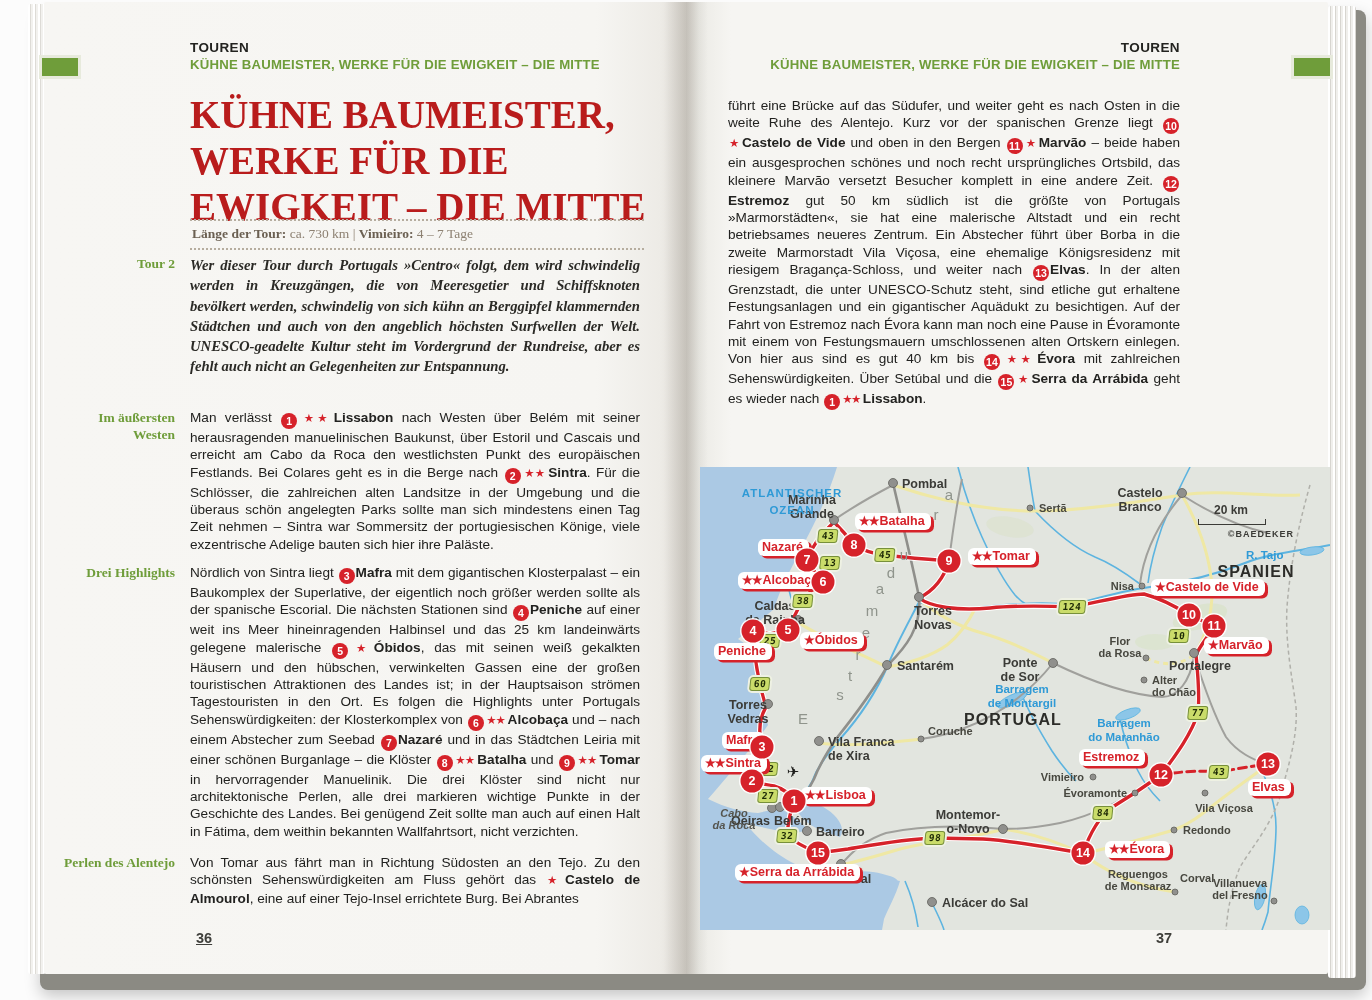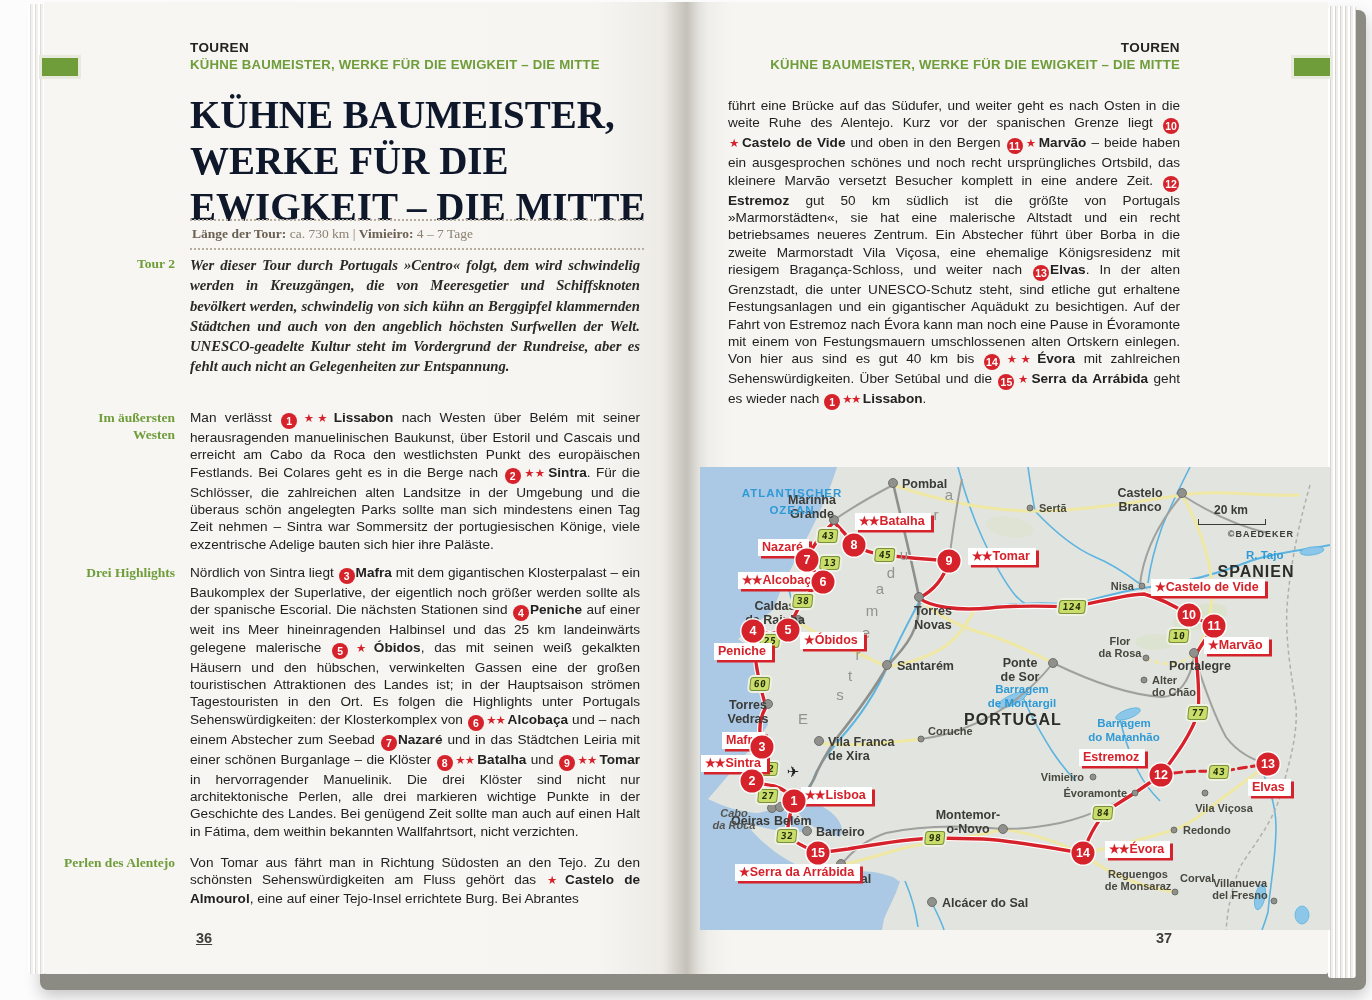--- a/index.html
+++ b/index.html
@@ -17,21 +17,21 @@
   .page-right{left:686px;width:642px;border-radius:0 2px 2px 0;
       background:linear-gradient(90deg,#d9d5ce 0%,#ecebe6 2%,#f6f5f2 7%,#f6f5f2 100%);}
   .spine{position:absolute;left:664px;top:2px;width:44px;height:972px;pointer-events:none;
       background:linear-gradient(90deg,rgba(0,0,0,0) 0%,rgba(60,55,45,.14) 48%,rgba(0,0,0,0) 100%);}
   .tab{position:absolute;top:55px;width:36px;height:18px;background:var(--green);border:3px solid #e7eadc;}
   .tab-l{left:39px;} .tab-r{left:1291px;}
 
   .eyeb{position:absolute;font:700 13.5px/16px "Liberation Sans",sans-serif;letter-spacing:.4px;color:#232320;}
   .eyeg{position:absolute;font:700 13.2px/16px "Liberation Sans",sans-serif;letter-spacing:.2px;color:var(--green);}
   .headline{position:absolute;left:190px;top:92px;width:470px;
-      font:700 39px/46px "Liberation Serif",serif;color:#0f172a;letter-spacing:0;}
+      font:700 39px/46px "Liberation Serif",serif;color:#b91c1c;letter-spacing:0;}
   .meta{position:absolute;left:190px;top:219px;width:450px;padding:5px 2px 6px 2px;
       border-top:2px dotted #b6ad9f;border-bottom:2px dotted #b6ad9f;
       font:400 13.5px/16px "Liberation Serif",serif;color:#8d8172;}
   .meta b{color:#6b6052;}
   .para{position:absolute;left:190px;width:450px;}
   .mlabel{position:absolute;right:calc(100% + 15px);top:1px;width:120px;text-align:right;
       font:700 13.5px/16.5px "Liberation Serif",serif;color:var(--green);}
   .ptext{font:400 13.6px/17.35px "Liberation Sans",sans-serif;color:#222220;text-align:justify;}
   .para.intro .ptext{font:italic 700 14.7px/20.3px "Liberation Serif",serif;color:#2b2a26;}
   .ptext b{font-weight:700;}
@@ -43,21 +43,21 @@
 
   
   .map{position:absolute;left:700px;top:467px;width:584px;height:463px;}
   .map svg{position:absolute;left:0;top:0;}
   .mka{position:absolute;transform:translate(-50%,-50%);background:var(--red);color:#fff;border-radius:12px;
       font:700 12.5px/23px "Liberation Sans",sans-serif;height:23px;min-width:23px;text-align:center;
       box-shadow:0 0 0 1.5px rgba(255,255,255,.9);padding:0 4px;box-sizing:border-box;}
   .sh{position:absolute;transform:translate(-50%,-50%) skewX(-6deg);background:var(--shield);
       border:1px solid #77903a;box-shadow:0 0 0 2px #eef1e3;border-radius:3px;
       font:700 9.5px/12px "DejaVu Sans Mono",monospace;color:#1e2a06;padding:0 3px;letter-spacing:.5px;}
-  .co{position:absolute;background:#fff;border-radius:0;padding:0 6px 1px 4px;white-space:nowrap;
+  .co{position:absolute;background:#fff;border-radius:6px;padding:0 6px 1px 4px;white-space:nowrap;
       font:700 12.5px/16px "Liberation Sans",sans-serif;color:var(--red);box-shadow:3px 2.5px 0 0 var(--red);}
   .co .cs{letter-spacing:-1px;margin-right:1px;font-size:12px;}
   .air{position:absolute;transform:translate(-50%,-50%);font-size:15px;color:#1c1c1a;}
   .sctext{position:absolute;left:498px;top:36px;width:66px;text-align:center;
       font:700 12px "Liberation Sans",sans-serif;color:#3b3b37;}
   .scbar{position:absolute;left:498px;top:52px;width:66px;height:5px;
       border-bottom:1.5px solid #3b3b37;border-left:1.5px solid #3b3b37;border-right:1.5px solid #3b3b37;}
   .sccredit{position:absolute;left:468px;top:62px;width:126px;text-align:right;
       font:700 9px "Liberation Sans",sans-serif;letter-spacing:1px;color:#3b3b37;}
 

